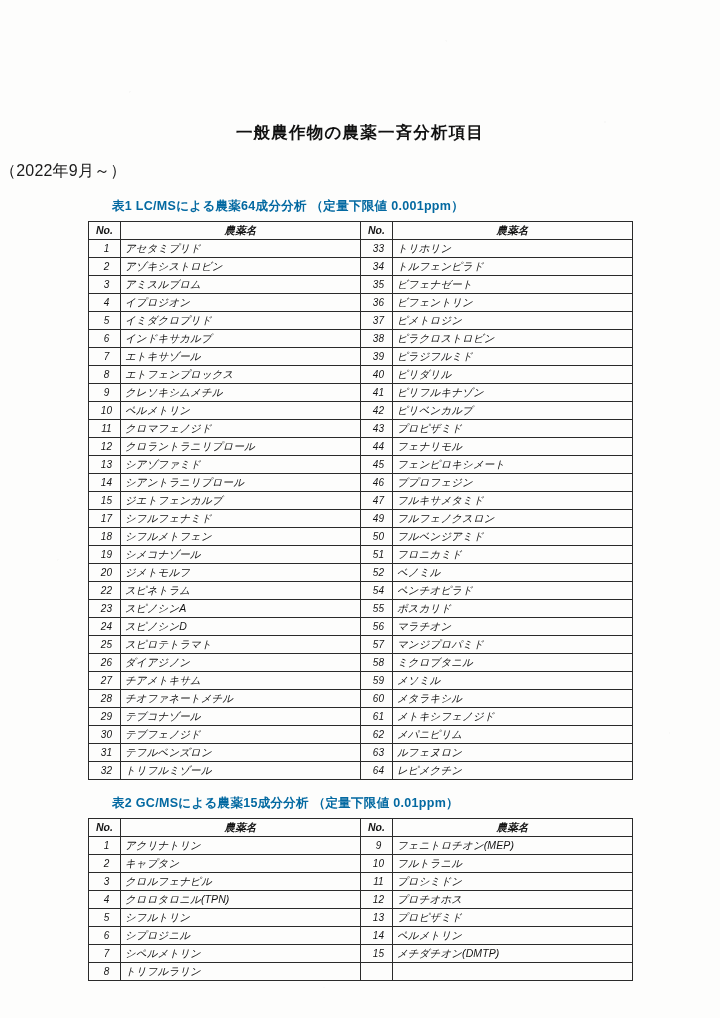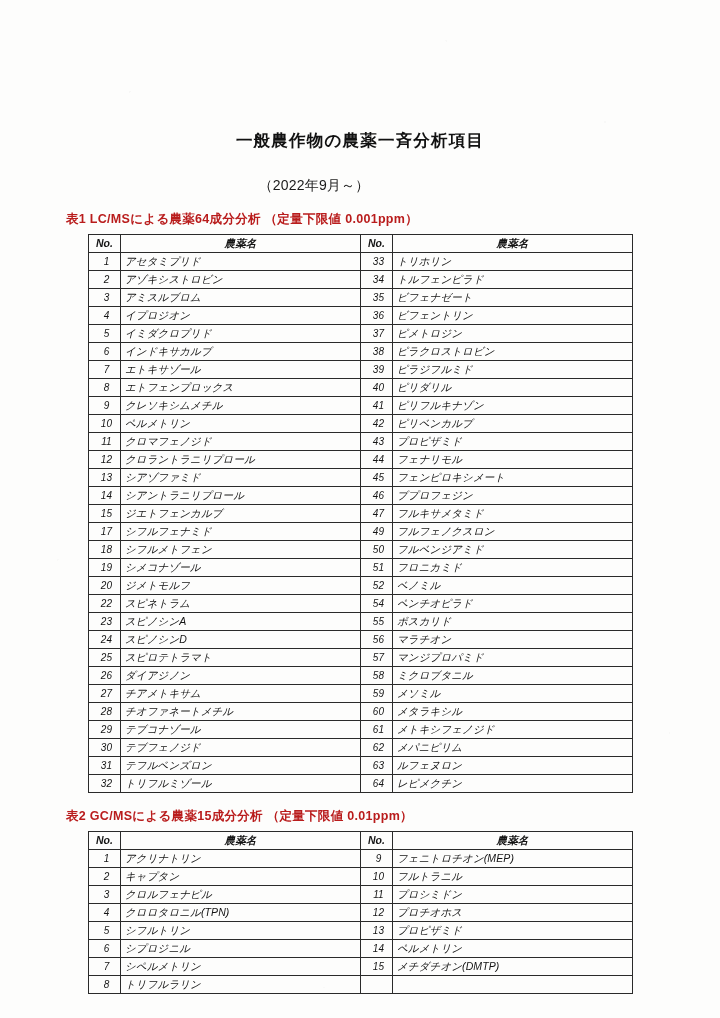--- a/index.html
+++ b/index.html
@@ -38,38 +38,38 @@
     position: absolute;
     left: 0;
     top: 0;
     width: 720px;
   }
   .doc-title {
     text-align: center;
     font-size: 16.5px;
     font-weight: bold;
     letter-spacing: 1.2px;
-    margin: 8px;
+    margin: 0;
     padding-top: 122px;
     color: #111;
   }
   .date-note {
-    text-align: center;
-    font-size: 14px;
+    text-align: left;
+    font-size: 16px;
     padding-right: 92px;
     padding-top: 17px;
     letter-spacing: 0.2px;
     color: #1b1b1b;
   }
   .table-caption {
     font-size: 12.5px;
     font-weight: bold;
-    padding-left: 66px;
+    padding-left: 112px;
     letter-spacing: 0.3px;
-    color: #b91c1c;
+    color: #0369a1;
   }
   .cap1 { padding-top: 16px; padding-bottom: 6px; }
   .cap2 { padding-top: 15px; padding-bottom: 6px; }
 
   .tbl-wrap {
     padding-left: 88px;
     padding-right: 88px;
   }
   table.grid {
     border-collapse: collapse;

